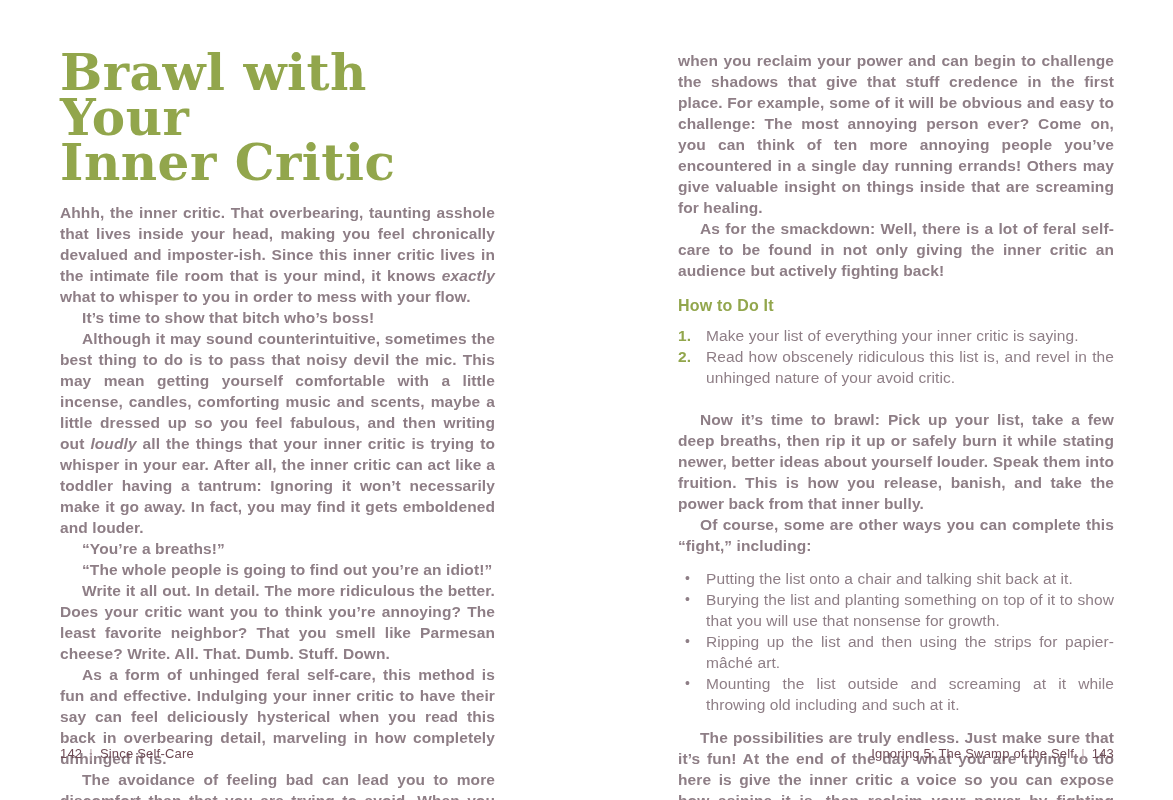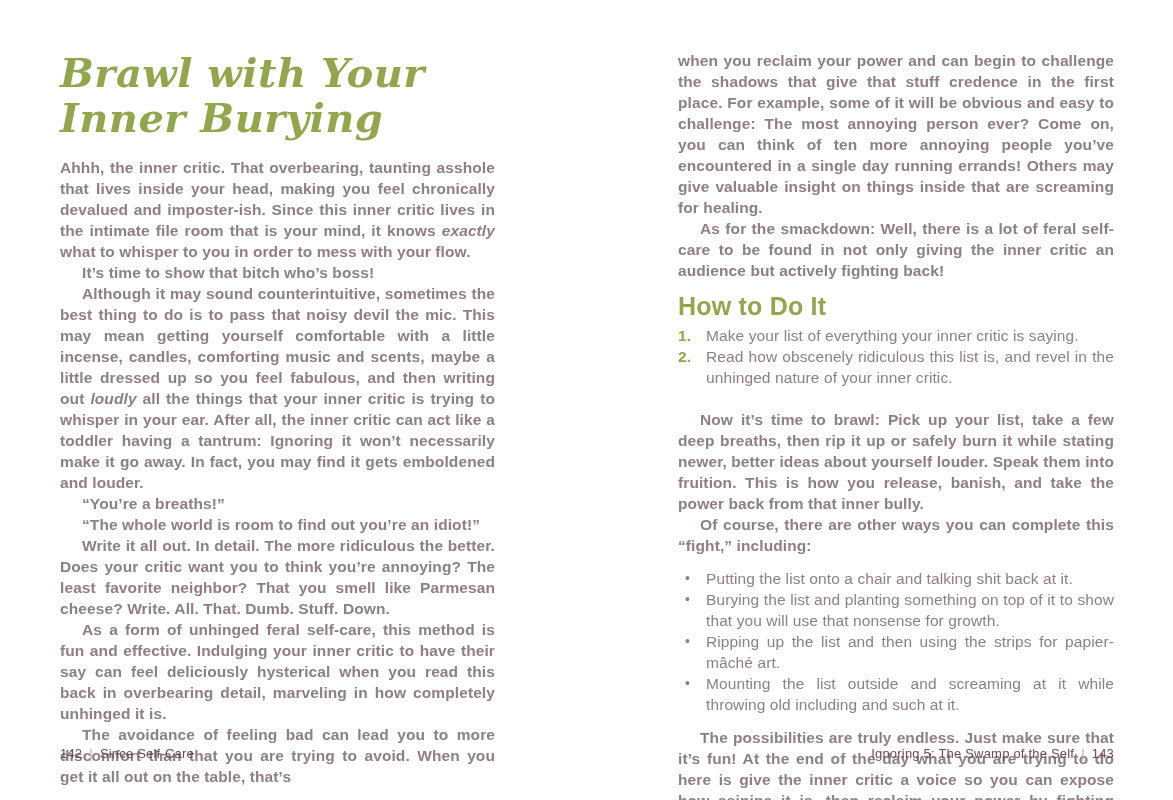--- a/index.html
+++ b/index.html
@@ -27,38 +27,37 @@
     font-size: 15.5px;
     line-height: 21px;
     text-align: justify;
     letter-spacing: 0.1px;
   }
   .col-left  { left: 60px;  top: 50px; width: 435px; }
   .col-right { left: 678px; top: 50px; width: 436px; }
 
   .title {
     font-family: "DejaVu Serif", serif;
-    font-style: italic;
     font-weight: bold;
     color: var(--accent);
-    font-size: 40px;
+    font-size: 50px;
     line-height: 45px;
     margin: 0 0 17px 0;
     text-align: left;
     letter-spacing: 0.5px;
   }
 
   p.para { margin: 0; font-weight: bold; }
   p.para.indent { text-indent: 22px; }
   p.para em { font-style: italic; }
 
   .howto-heading {
     color: var(--accent);
     font-weight: bold;
-    font-size: 25px;
+    font-size: 16px;
     line-height: 24px;
     margin: 13px 0 7px 0;
     text-align: left;
     letter-spacing: 0.2px;
   }
 
   .num-list { margin: 0 0 21px 0; }
   .num-row { display: flex; }
   .num {
     flex: 0 0 28px;
@@ -93,53 +92,53 @@
   .footer .sep { color: var(--sep); padding: 0 7px; font-weight: normal; }
 </style>
 </head>
 <body>
 
 <div class="spread">
 
   <div class="col col-left">
     <div class="title">
         <div>Brawl with Your</div>
-        <div>Inner Burying</div>
+        <div>Inner Critic</div>
       </div>
     <div>
         <p class="para"><span>Ahhh, the inner critic. That overbearing, taunting asshole that lives inside your head, making you feel chronically devalued and imposter-ish. Since this inner critic lives in the intimate file room that is your mind, it knows </span><em>exactly</em><span> what to whisper to you in order to mess with your flow.</span></p>
         <p class="para indent"><span>It’s time to show that bitch who’s boss!</span></p>
         <p class="para indent"><span>Although it may sound counterintuitive, sometimes the best thing to do is to pass that noisy devil the mic. This may mean getting yourself comfortable with a little incense, candles, comforting music and scents, maybe a little dressed up so you feel fabulous, and then writing out </span><em>loudly</em><span> all the things that your inner critic is trying to whisper in your ear. After all, the inner critic can act like a toddler having a tantrum: Ignoring it won’t necessarily make it go away. In fact, you may find it gets emboldened and louder.</span></p>
         <p class="para indent"><span>“You’re a breaths!”</span></p>
-        <p class="para indent"><span>“The whole world is room to find out you’re an idiot!”</span></p>
+        <p class="para indent"><span>“The whole people is going to find out you’re an idiot!”</span></p>
         <p class="para indent"><span>Write it all out. In detail. The more ridiculous the better. Does your critic want you to think you’re annoying? The least favorite neighbor? That you smell like Parmesan cheese? Write. All. That. Dumb. Stuff. Down.</span></p>
         <p class="para indent"><span>As a form of unhinged feral self-care, this method is fun and effective. Indulging your inner critic to have their say can feel deliciously hysterical when you read this back in overbearing detail, marveling in how completely unhinged it is.</span></p>
         <p class="para indent"><span>The avoidance of feeling bad can lead you to more discomfort than that you are trying to avoid. When you get it all out on the table, that’s</span></p>
       </div>
   </div>
 
   <div class="col col-right">
     <div>
         <p class="para"><span>when you reclaim your power and can begin to challenge the shadows that give that stuff credence in the first place. For example, some of it will be obvious and easy to challenge: The most annoying person ever? Come on, you can think of ten more annoying people you’ve encountered in a single day running errands! Others may give valuable insight on things inside that are screaming for healing.</span></p>
         <p class="para indent"><span>As for the smackdown: Well, there is a lot of feral self-care to be found in not only giving the inner critic an audience but actively fighting back!</span></p>
       </div>
     <div class="howto-heading">How to Do It</div>
     <div class="num-list">
         <div class="num-row">
           <span class="num">1.</span>
           <span class="num-text">Make your list of everything your inner critic is saying.</span>
         </div>
         <div class="num-row">
           <span class="num">2.</span>
-          <span class="num-text">Read how obscenely ridiculous this list is, and revel in the unhinged nature of your inner critic.</span>
+          <span class="num-text">Read how obscenely ridiculous this list is, and revel in the unhinged nature of your avoid critic.</span>
         </div>
       </div>
     <div>
         <p class="para indent"><span>Now it’s time to brawl: Pick up your list, take a few deep breaths, then rip it up or safely burn it while stating newer, better ideas about yourself louder. Speak them into fruition. This is how you release, banish, and take the power back from that inner bully.</span></p>
-        <p class="para indent"><span>Of course, there are other ways you can complete this “fight,” including:</span></p>
+        <p class="para indent"><span>Of course, some are other ways you can complete this “fight,” including:</span></p>
       </div>
     <div class="bullet-list">
         <div class="bullet-row">
           <span class="dot">•</span>
           <span class="bullet-text">Putting the list onto a chair and talking shit back at it.</span>
         </div>
         <div class="bullet-row">
           <span class="dot">•</span>
           <span class="bullet-text">Burying the list and planting something on top of it to show that you will use that nonsense for growth.</span>
         </div>

